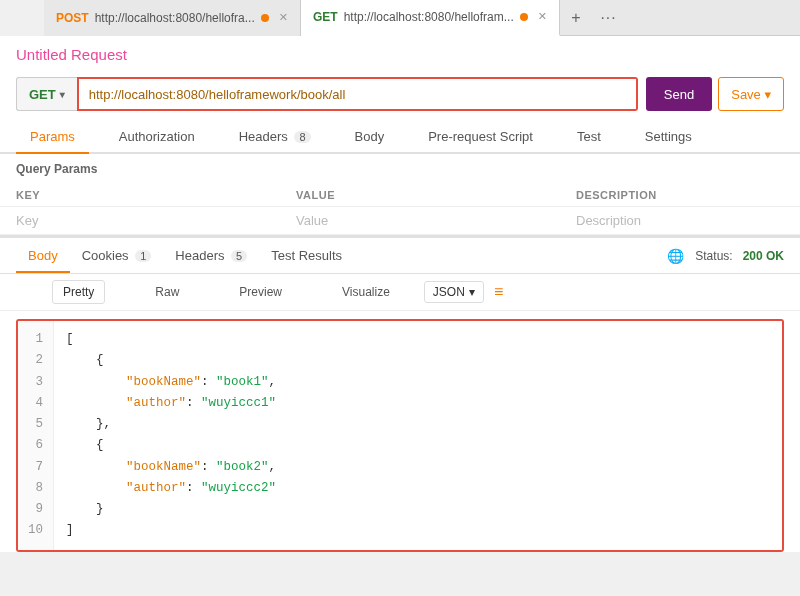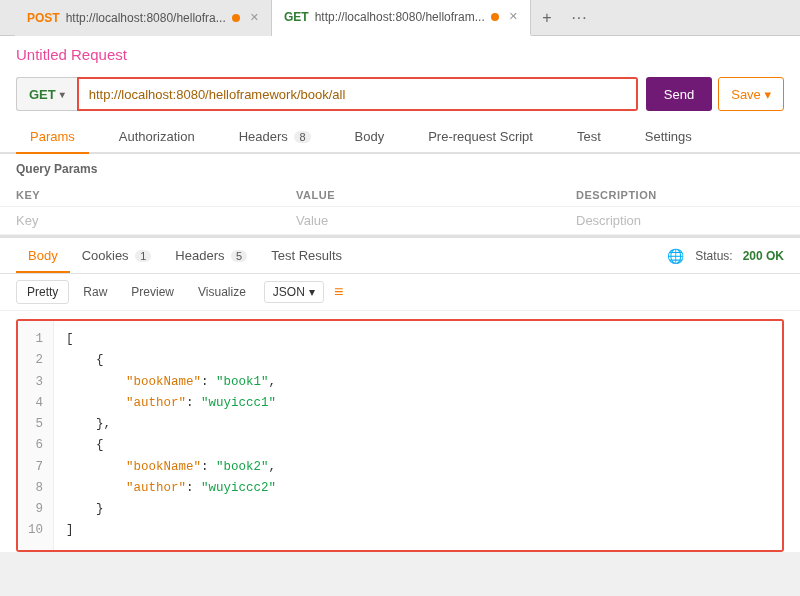--- a/index.html
+++ b/index.html
@@ -4,22 +4,23 @@
   <style>
     * { box-sizing: border-box; margin: 0; padding: 0; }
     body { font-family: Arial, sans-serif; font-size: 13px; background: #f0f0f0; color: #333; }
 
     
     .tab-bar {
       display: flex;
       align-items: center;
       background: #e8e8e8;
       border-bottom: 1px solid #ccc;
-      padding: 15px;
+      padding: 0;
       height: 36px;
+      margin-left: 44px;
     }
     .tab-item {
       display: flex;
       align-items: center;
       padding: 0 12px;
       height: 36px;
       font-size: 12px;
       border-right: 1px solid #ccc;
       cursor: pointer;
       white-space: nowrap;
@@ -237,37 +238,38 @@
       border-bottom: 1px solid #eee;
     }
     .view-btn {
       padding: 4px 10px;
       font-size: 12px;
       color: #555;
       cursor: pointer;
       border: none;
       background: none;
       border-radius: 3px;
+      margin-left: 36px;
     }
     .view-btn.active {
       background: #fff;
       color: #333;
       border: 1px solid #ddd;
     }
     .json-select {
       display: flex;
       align-items: center;
       border: 1px solid #ddd;
       border-radius: 3px;
       padding: 3px 8px;
       font-size: 12px;
       background: #fff;
       cursor: pointer;
       gap: 4px;
-      margin-left: 4px;
+      margin-left: 20px;
     }
     .wrap-icon {
       margin-left: 6px;
       font-size: 16px;
       color: #f57c00;
       cursor: pointer;
     }
 
     
     .code-block-wrapper {

